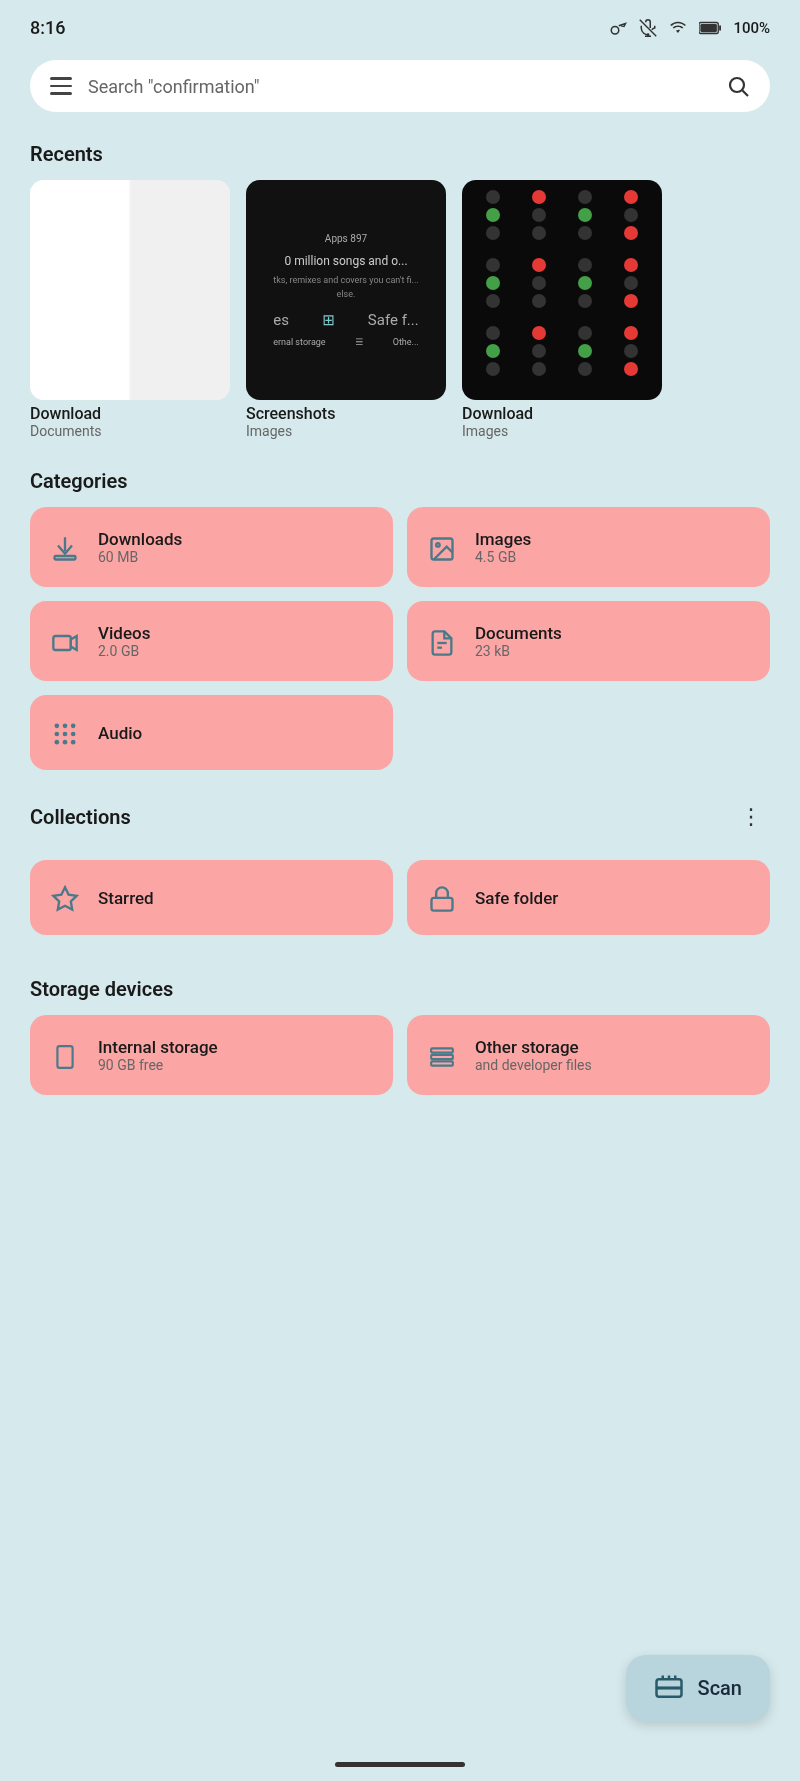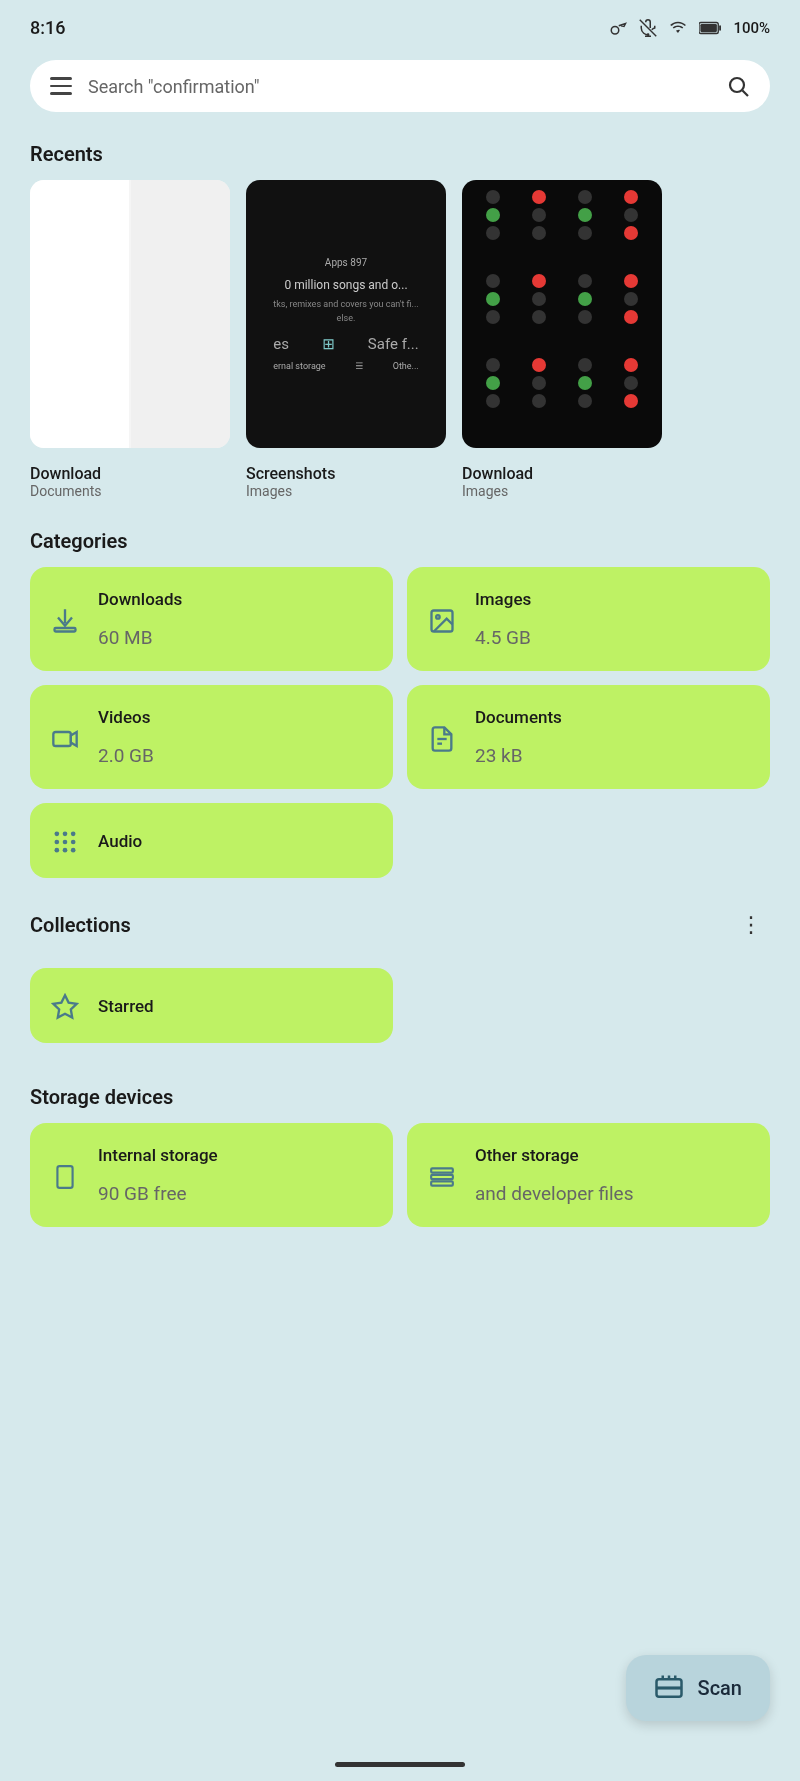--- a/index.html
+++ b/index.html
@@ -83,24 +83,24 @@
       gap: 16px;
       padding: 0 30px 20px 30px;
       overflow-x: auto;
     }
     .recent-item {
       flex-shrink: 0;
       width: 200px;
     }
     .recent-thumb {
       width: 200px;
-      height: 268px;
+      height: 220px;
       border-radius: 14px;
       overflow: hidden;
-      margin-bottom: 16px;
+      margin-bottom: 4px;
     }
     .thumb-white {
       background: #f5f5f5;
       display: flex;
       gap: 2px;
     }
     .thumb-white .half {
       flex: 1;
       background: white;
     }
@@ -149,21 +149,21 @@
 
     
     .grid-2col {
       display: grid;
       grid-template-columns: 1fr 1fr;
       gap: 14px;
       padding: 0 30px;
       margin-bottom: 14px;
     }
     .card {
-      background: #bef264;
+      background: #fca5a5;
       border-radius: 16px;
       padding: 22px 18px;
       display: flex;
       align-items: center;
       gap: 16px;
       cursor: pointer;
     }
     .card-icon {
       color: #456;
       font-size: 26px;
@@ -171,23 +171,22 @@
       text-align: center;
       flex-shrink: 0;
     }
     .card-info {}
     .card-label {
       font-size: 17px;
       font-weight: 500;
       color: #1a1a1a;
     }
     .card-sub {
-      font-size: 19px;
+      font-size: 14px;
       color: #666;
-      margin-top: 17px;
     }
 
     
     .collections-header {
       display: flex;
       justify-content: space-between;
       align-items: center;
       padding: 16px 30px 27px 30px;
     }
     .collections-title {
@@ -483,20 +482,31 @@
     <div class="card-icon">
       <svg width="28" height="28" viewBox="0 0 24 24" fill="none" stroke="#4a7a8a" stroke-width="2">
         <polygon points="12 2 15.09 8.26 22 9.27 17 14.14 18.18 21.02 12 17.77 5.82 21.02 7 14.14 2 9.27 8.91 8.26 12 2"></polygon>
       </svg>
     </div>
     <div class="card-info">
       <div class="card-label">Starred</div>
     </div>
   </div>
 
+  <div class="card">
+    <div class="card-icon">
+      <svg width="28" height="28" viewBox="0 0 24 24" fill="none" stroke="#4a7a8a" stroke-width="2">
+        <rect x="3" y="11" width="18" height="11" rx="2"></rect>
+          <path d="M7 11V7a5 5 0 0110 0v4"></path>
+      </svg>
+    </div>
+    <div class="card-info">
+      <div class="card-label">Safe folder</div>
+    </div>
+  </div>
 </div>
 
 <div class="storage-section-title">Storage devices</div>
 <div class="grid-2col" style="margin-bottom:80px;">
 
   <div class="card">
     <div class="card-icon">
       <svg width="26" height="26" viewBox="0 0 24 24" fill="none" stroke="#4a7a8a" stroke-width="2">
         <rect x="5" y="2" width="14" height="20" rx="2"></rect>
           <line x1="12" y1="18" x2="12.01" y2="18"></line>

